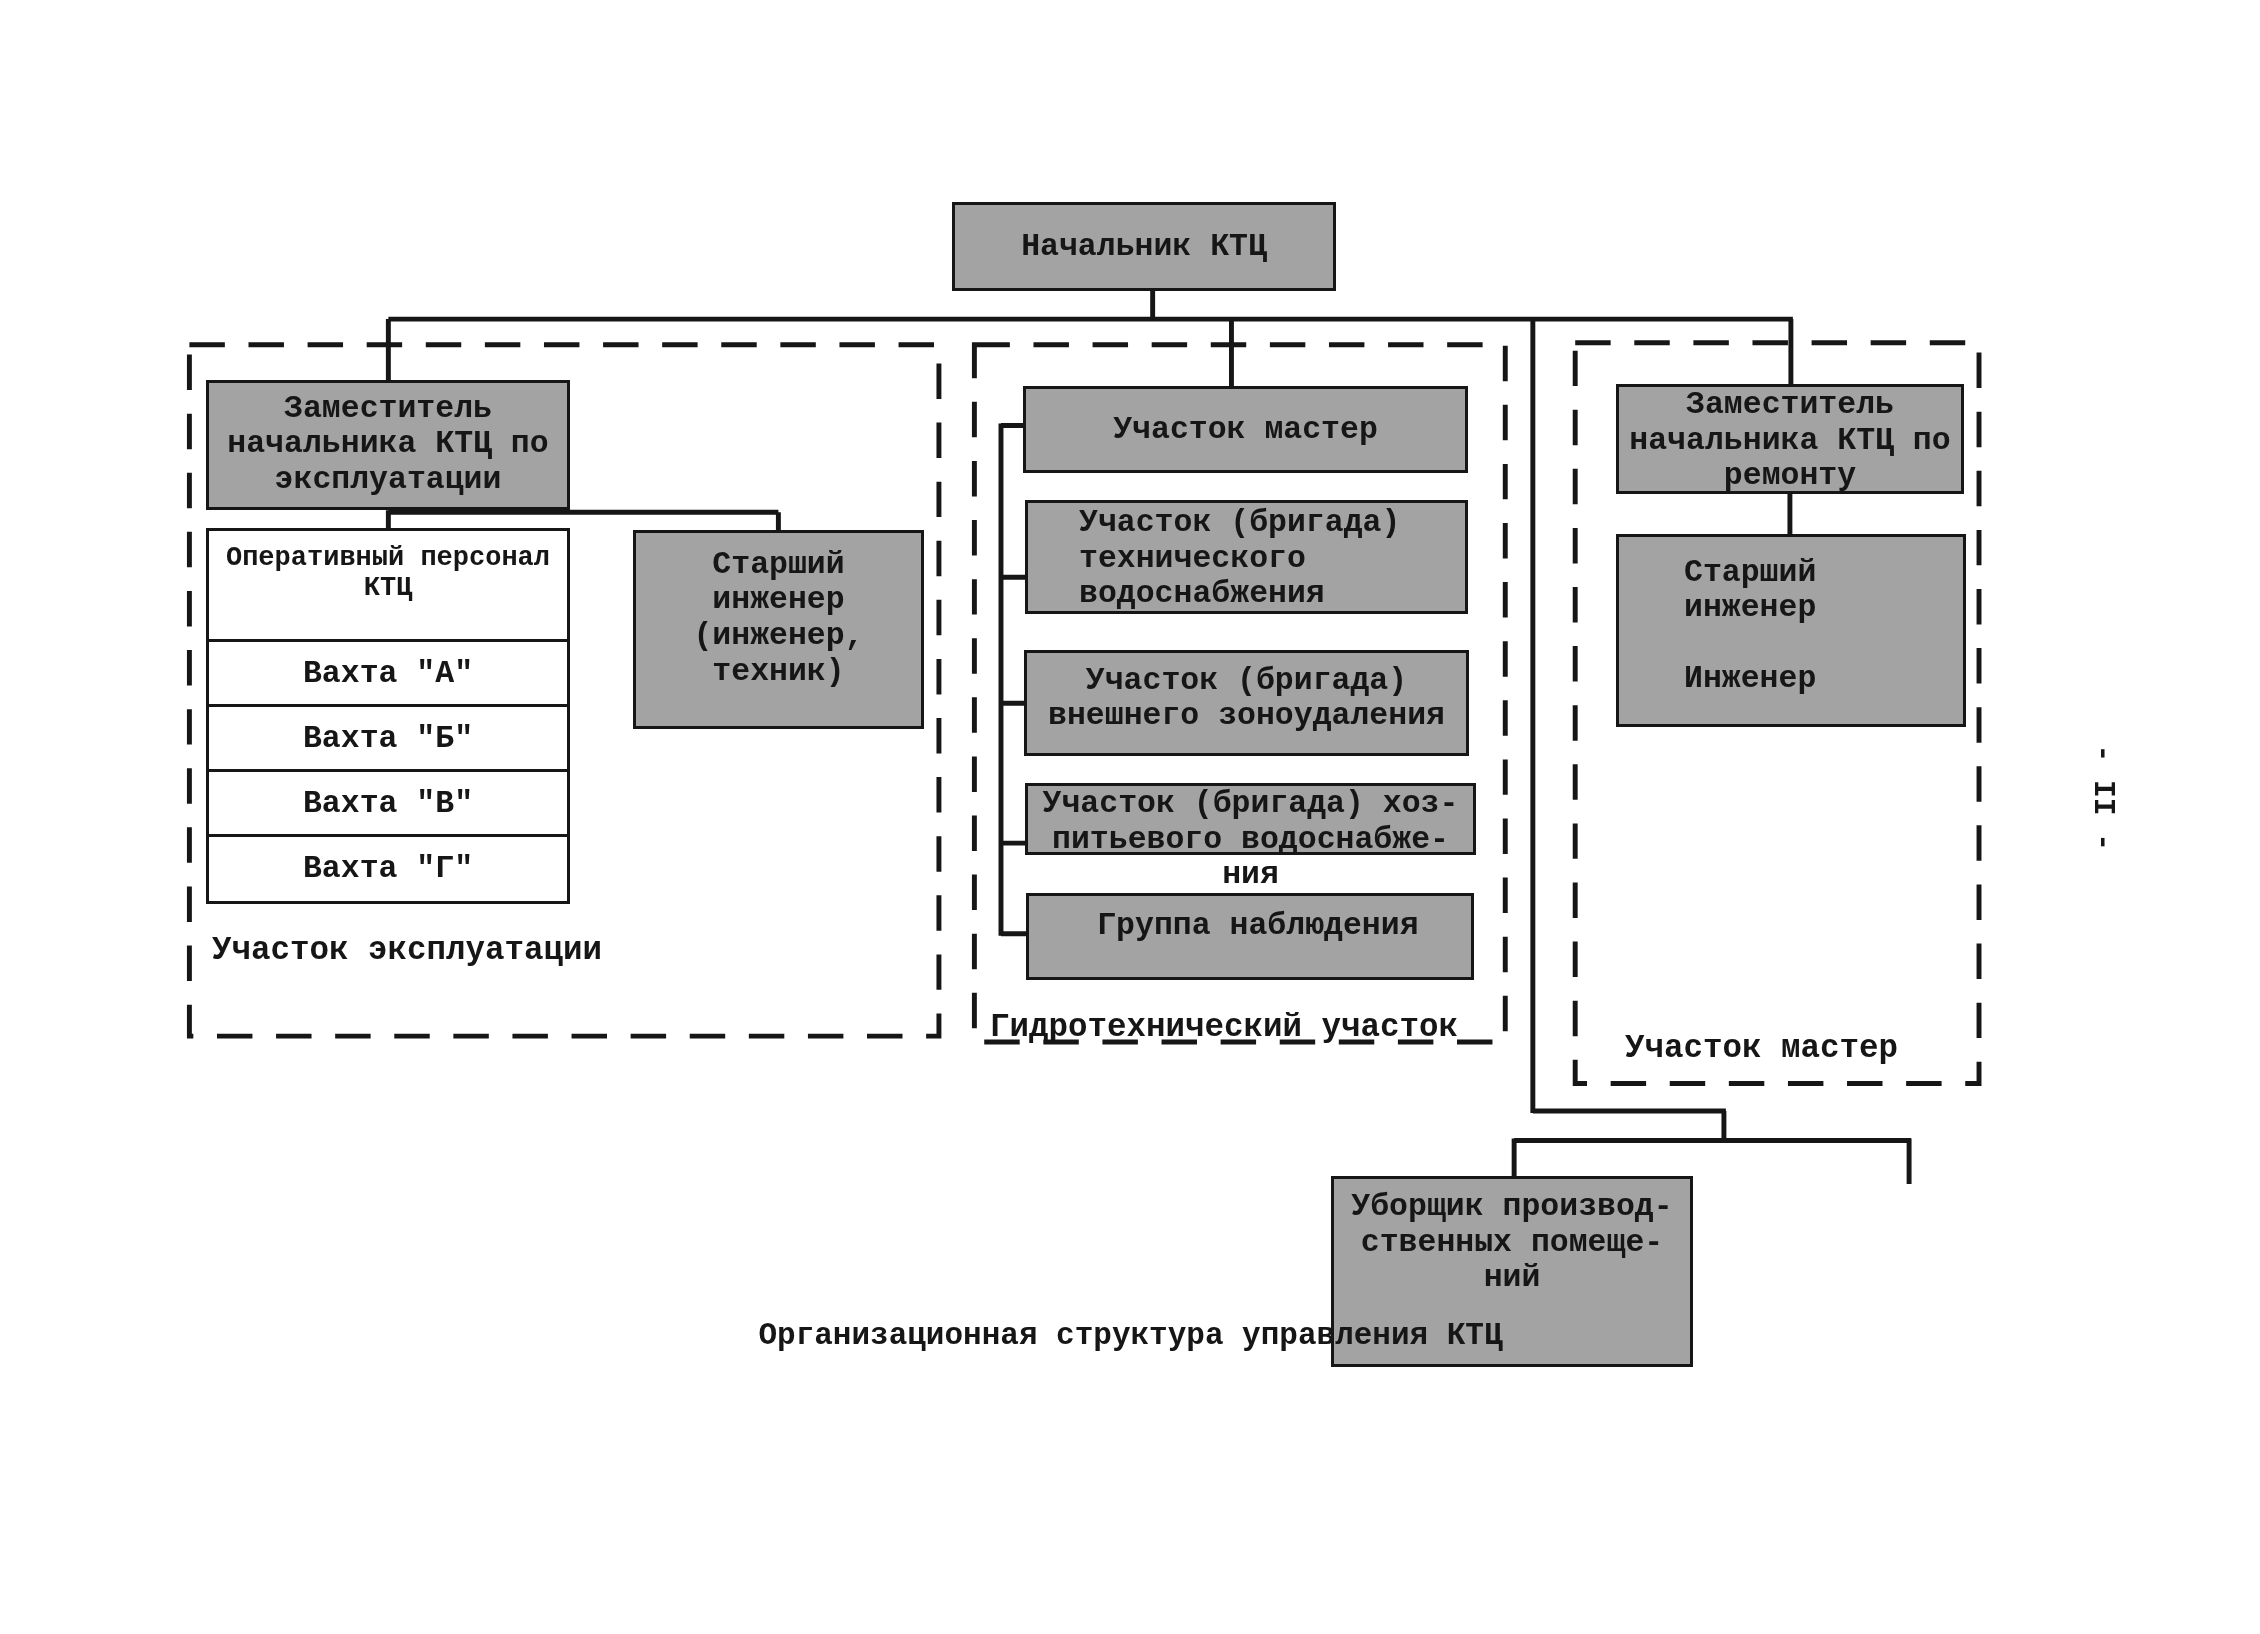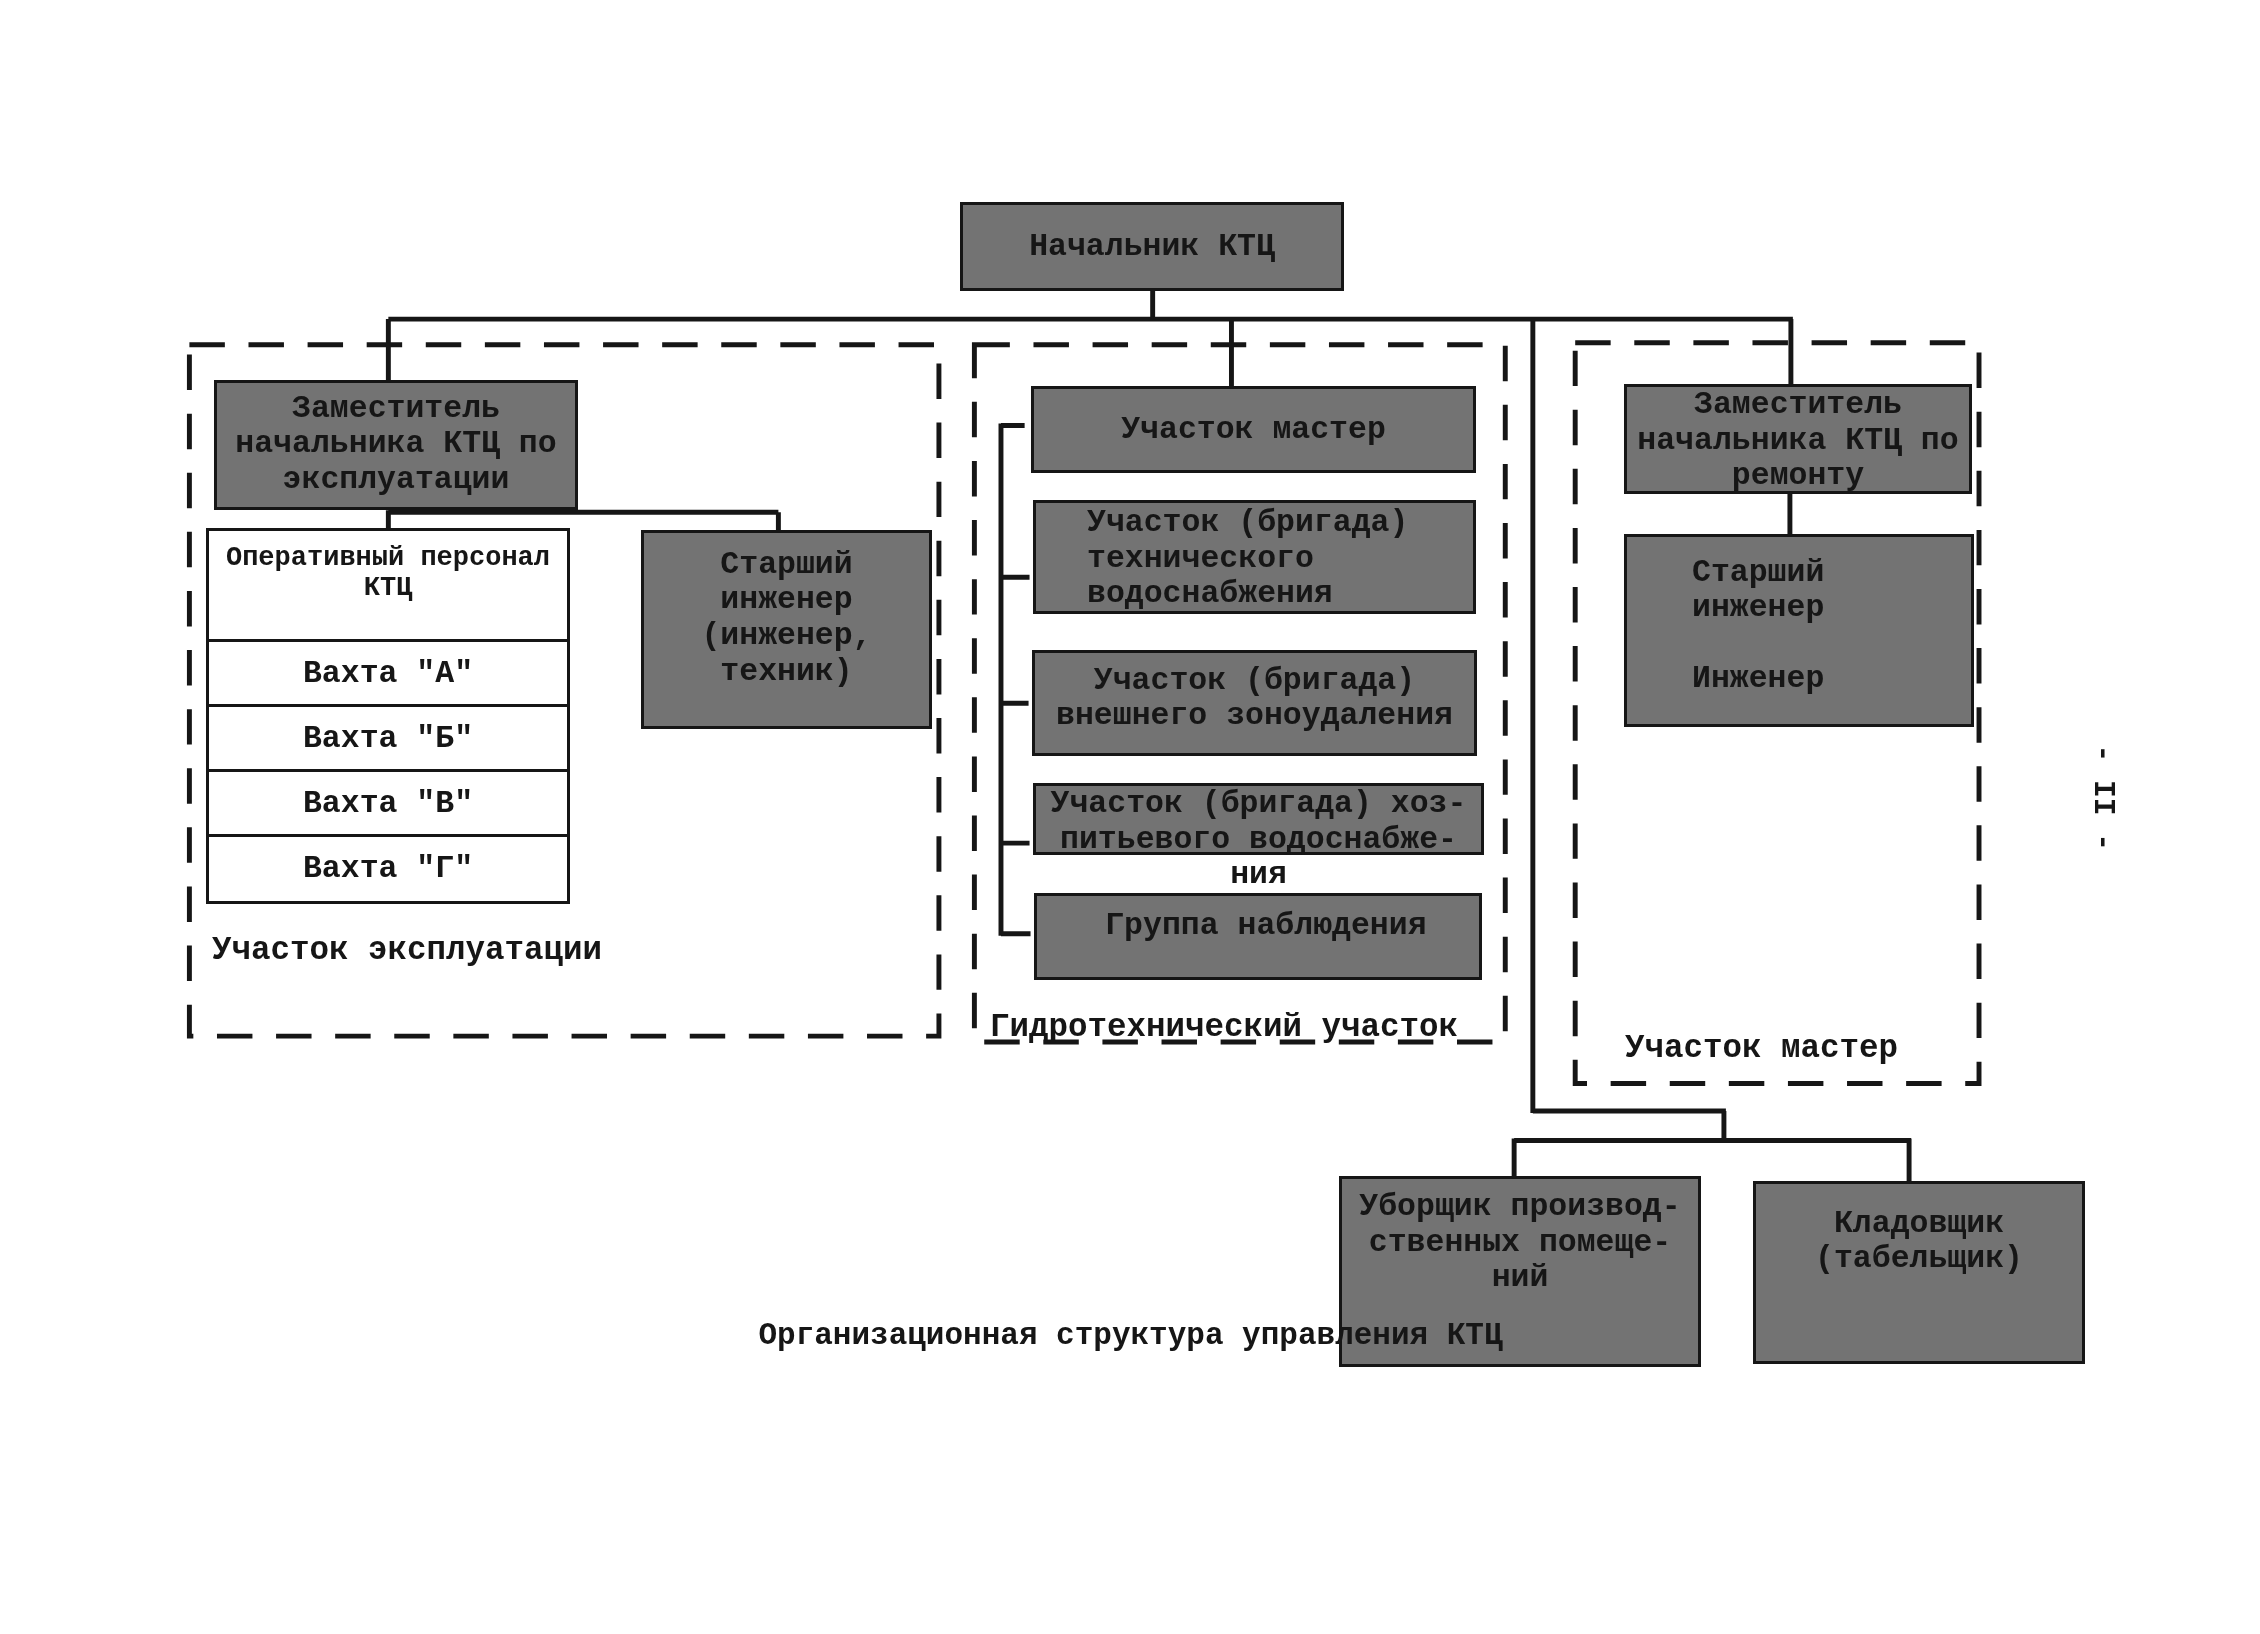--- a/index.html
+++ b/index.html
@@ -4,21 +4,21 @@
 <style>
   html,body{margin:0;padding:0;background:#e8e8e8;}
   #page{
     position:relative;width:2261px;height:1634px;background:#ffffff;
     font-family:"Liberation Mono","DejaVu Sans Mono",monospace;
     font-weight:bold;color:#161616;overflow:hidden;
   }
   #lines{position:absolute;left:0;top:0;}
   .box{
     position:absolute;box-sizing:border-box;border:3.9px solid #161616;
-    background:#737373;font-size:31.5px;line-height:1.13;text-align:center;margin-left:8px;
+    background:#a3a3a3;font-size:31.5px;line-height:1.13;text-align:center;
   }
   .box .tx{white-space:pre-line;display:block;}
   .vcenter{display:flex;align-items:center;justify-content:center;}
   .stack{position:absolute;box-sizing:border-box;border:3.9px solid #161616;background:#fff;}
   .stack .hdr{box-sizing:border-box;height:108px;padding-top:11.8px;font-size:27px;line-height:1.13;text-align:center;}
   .stack .row{box-sizing:border-box;height:65px;border-top:3.9px solid #161616;display:flex;align-items:center;justify-content:center;font-size:31.5px;}
   .slabel{position:absolute;font-size:32.5px;text-align:left;white-space:nowrap;}
   .caption{position:absolute;left:0;top:1318px;width:2261px;text-align:center;font-size:31px;}
   .pagenum{
     position:absolute;left:2026px;top:783px;width:158px;height:29.6px;
@@ -126,22 +126,18 @@
   </div>
 
   <div class="slabel" style="left:1625px;top:1030px;width:330px;">Участок мастер</div>
 
   <div class="box" style="left:1331px;top:1176px;width:362px;height:191px;padding-top:10px;">
     <span class="tx">Уборщик производ-
 ственных помеще-
 ний</span>
   </div>
 
-  <div class="box" style="left:1745px;top:1181px;width:332px;height:183px;padding-top:21.7px;">
-    <span class="tx">Кладовщик
-(табельщик)</span>
-  </div>
 
   <div class="caption">Организационная структура управления КТЦ</div>
   <div class="pagenum">- II -</div>
 
 </div>
 
 
 </body></html>

